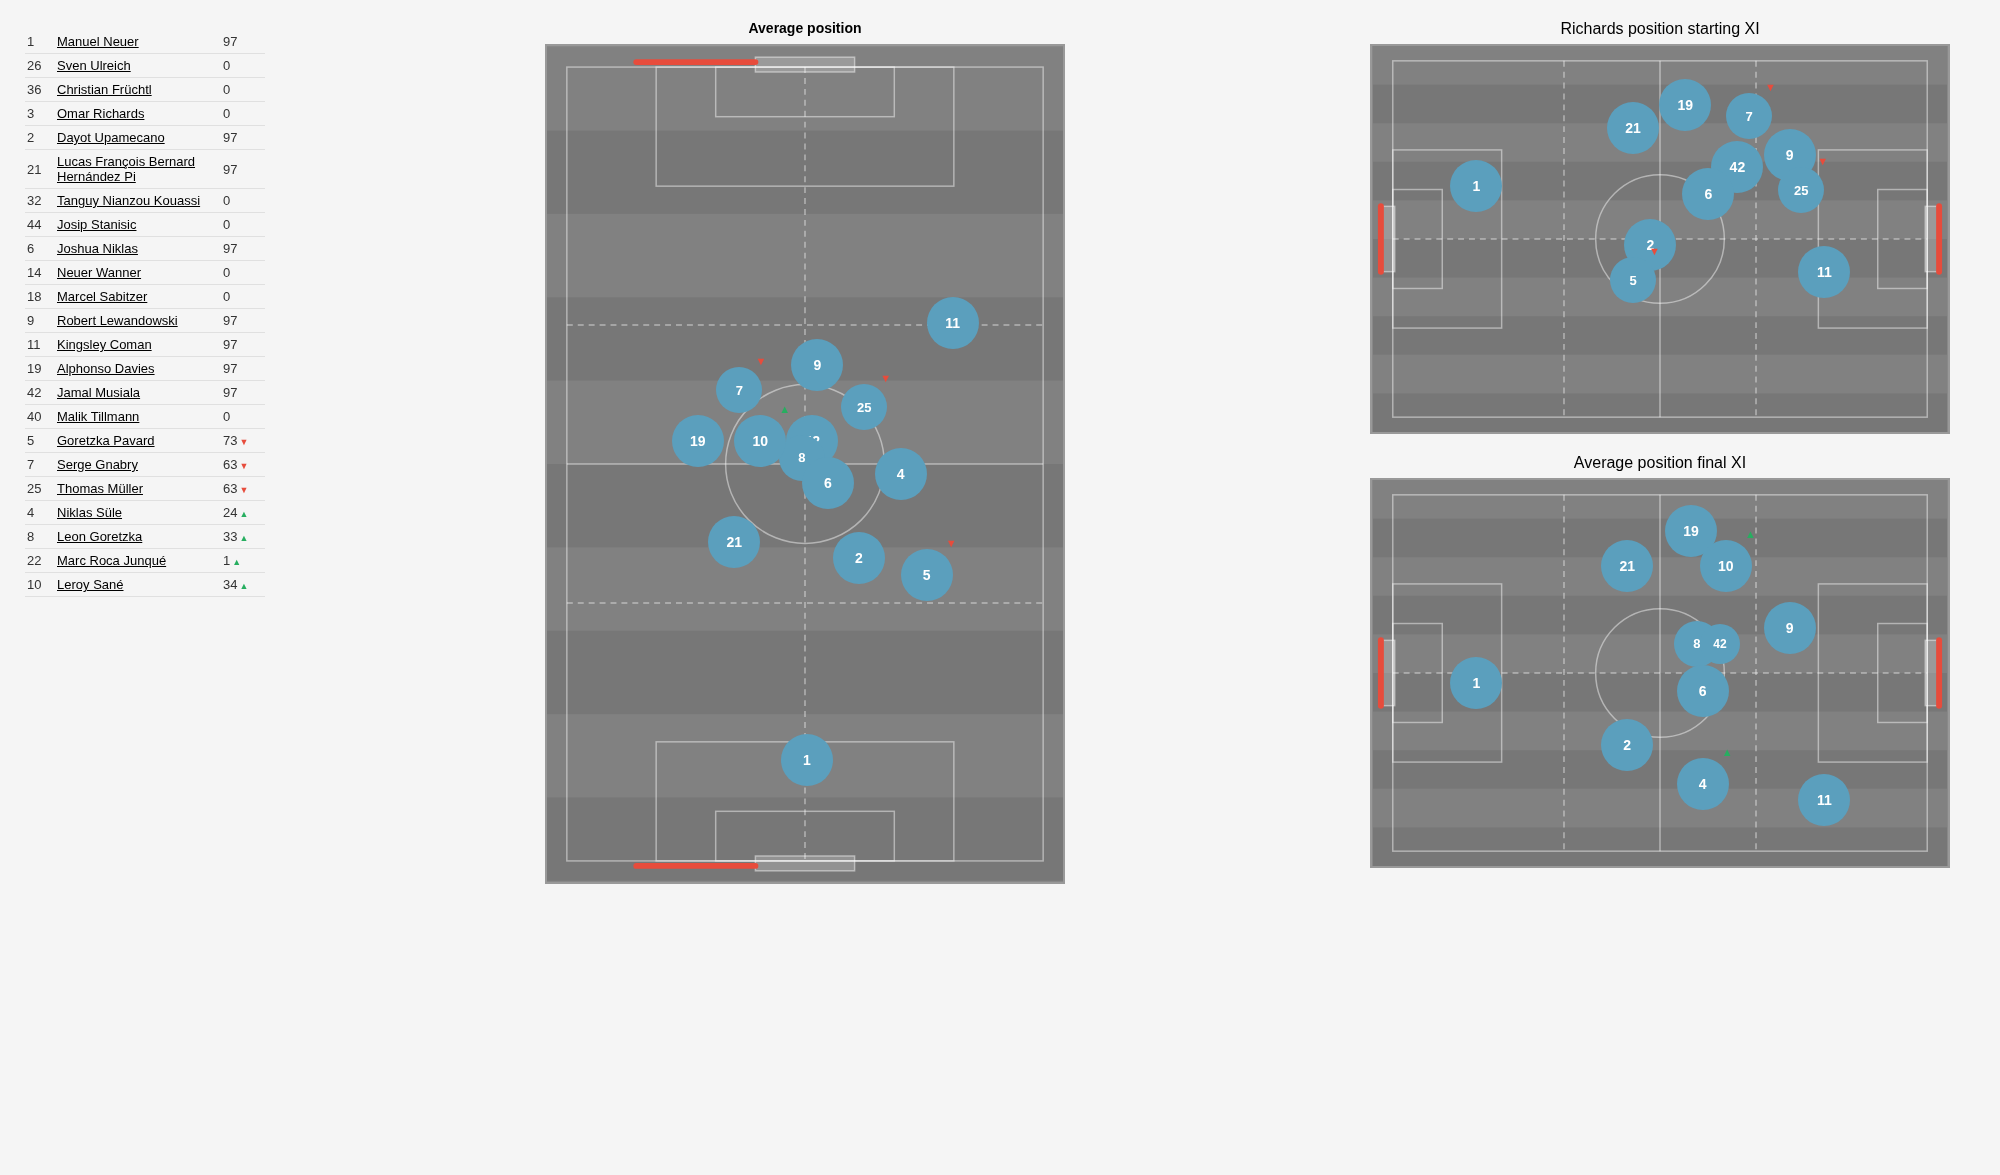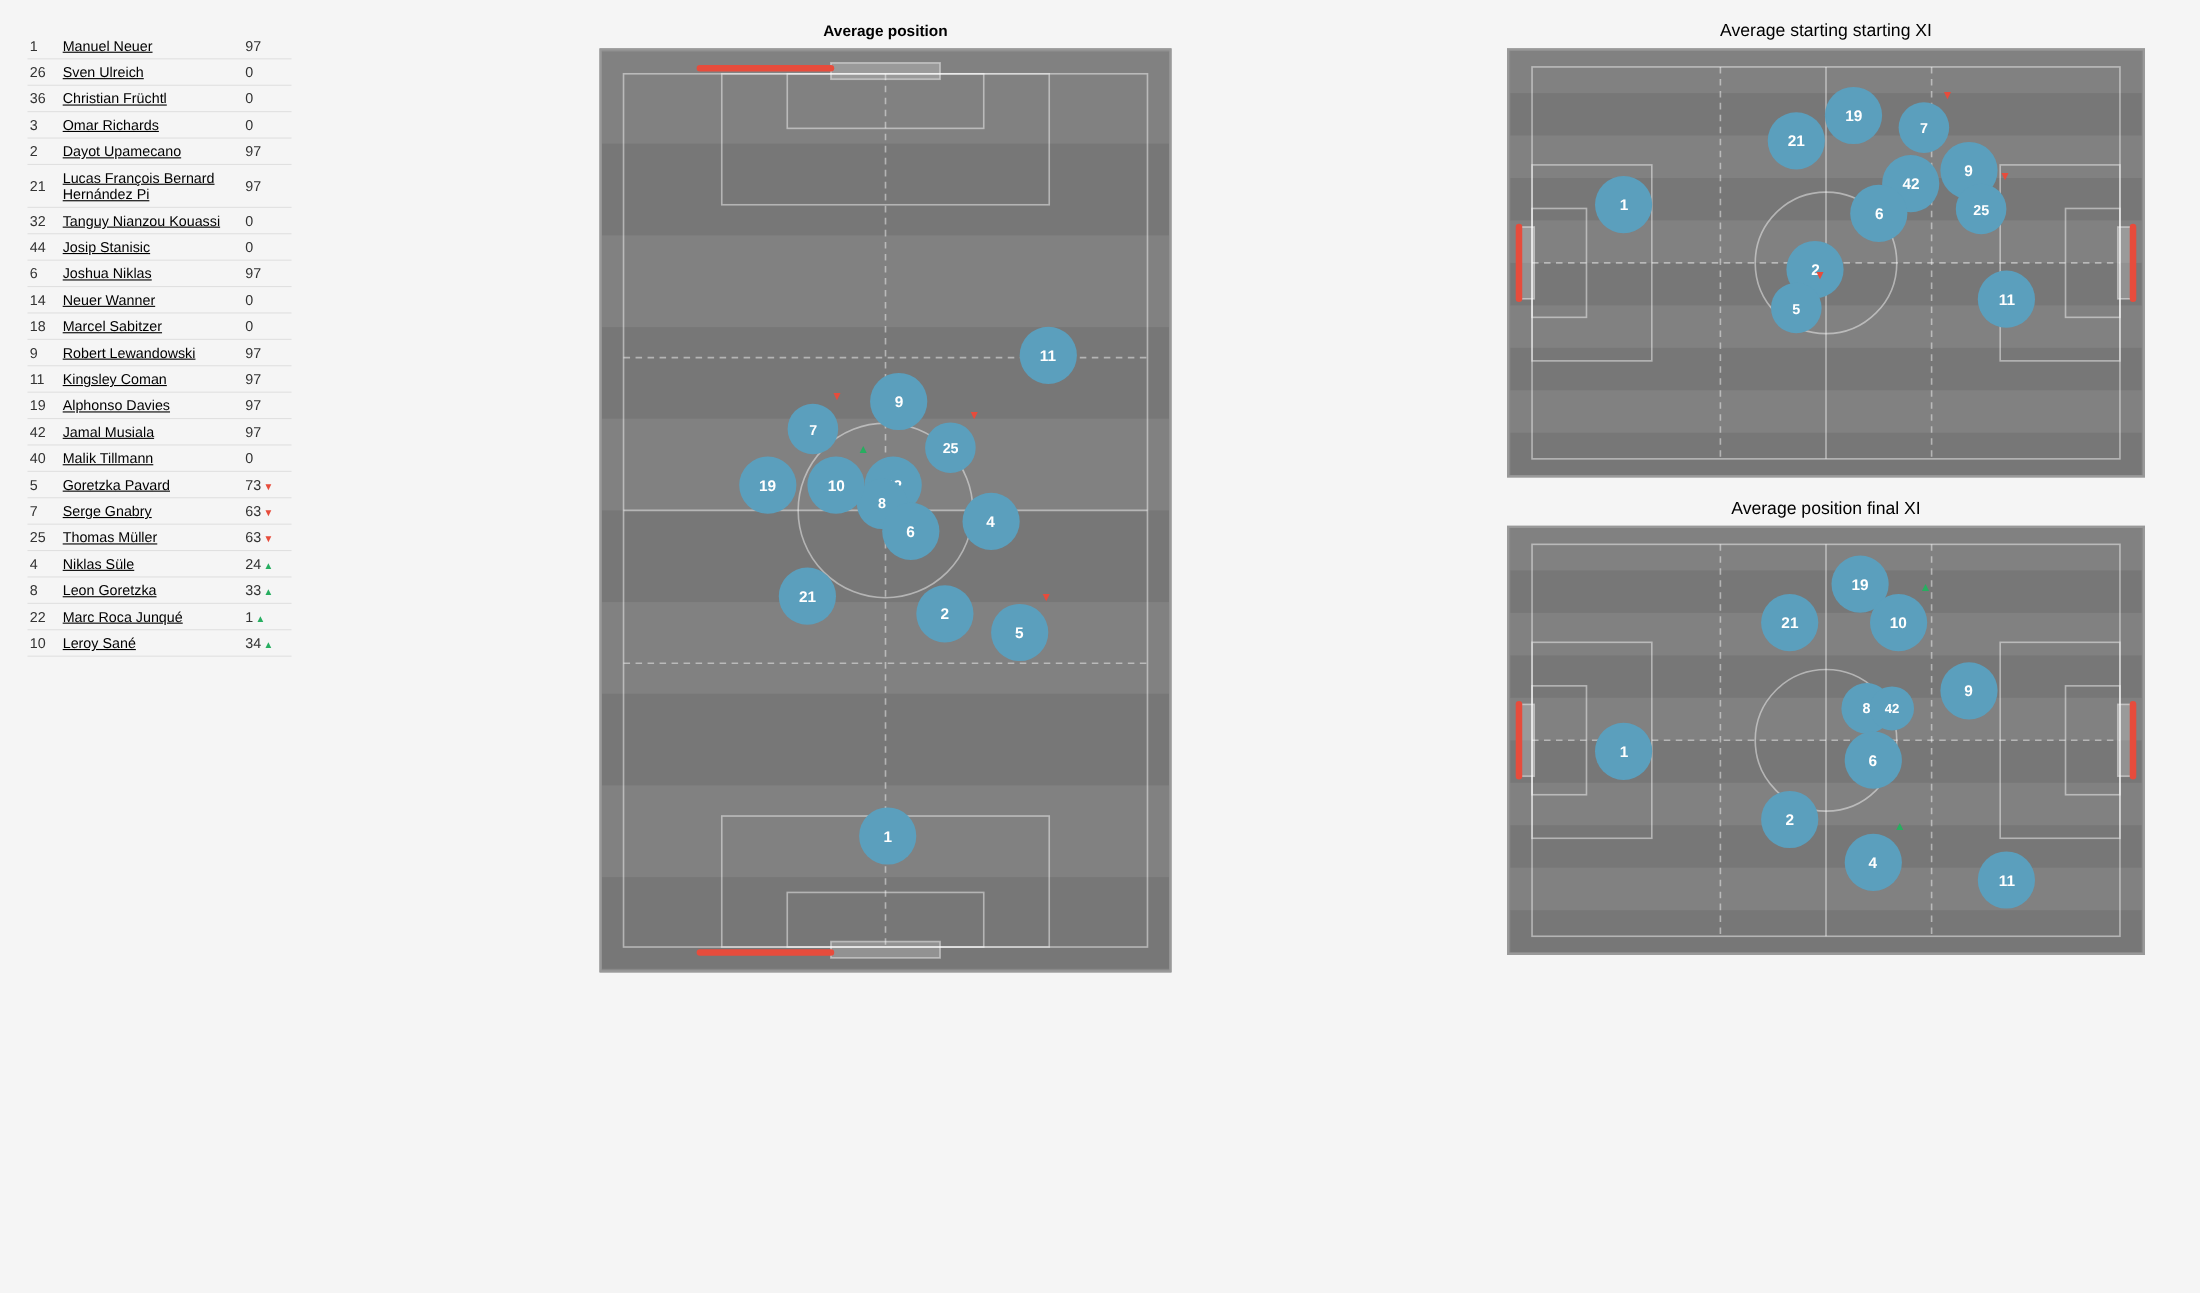--- a/index.html
+++ b/index.html
@@ -292,21 +292,21 @@
         <div class="player-dot player-dot-large" style="left: 187.2px; top: 495.6px;">21</div>
         <div class="player-dot player-dot-large" style="left: 312px; top: 512.4px;">2</div>
         <div class="player-dot player-dot-large" style="left: 379.6px; top: 529.2px;">5<span style="position: absolute; top: -12px; right: -4px; color: rgb(231, 76, 60); font-size: 11px; font-weight: bold;">▼</span></div>
         <div class="player-dot player-dot-large" style="left: 260px; top: 714px;">1</div>
       </div>
   </div>
 </div>
 
 <div id="right-panels">
   <div class="right-panel">
-    <div class="section-title-small">Average starting starting XI</div>
+    <div class="section-title-small">Richards position starting XI</div>
     <div class="pitch-container pitch-small" id="starting-pitch">
     <svg width="100%" height="100%" viewBox="0 0 580 390" style="position: absolute; top: 0px; left: 0px;">
           <rect x="0" y="0" width="580" height="39" fill="rgba(0,0,0,0.05)"></rect>
           <rect x="0" y="39" width="580" height="39" fill="rgba(0,0,0,0.12)"></rect>
           <rect x="0" y="78" width="580" height="39" fill="rgba(0,0,0,0.05)"></rect>
           <rect x="0" y="117" width="580" height="39" fill="rgba(0,0,0,0.12)"></rect>
           <rect x="0" y="156" width="580" height="39" fill="rgba(0,0,0,0.05)"></rect>
           <rect x="0" y="195" width="580" height="39" fill="rgba(0,0,0,0.12)"></rect>
           <rect x="0" y="234" width="580" height="39" fill="rgba(0,0,0,0.05)"></rect>
           <rect x="0" y="273" width="580" height="39" fill="rgba(0,0,0,0.12)"></rect>

